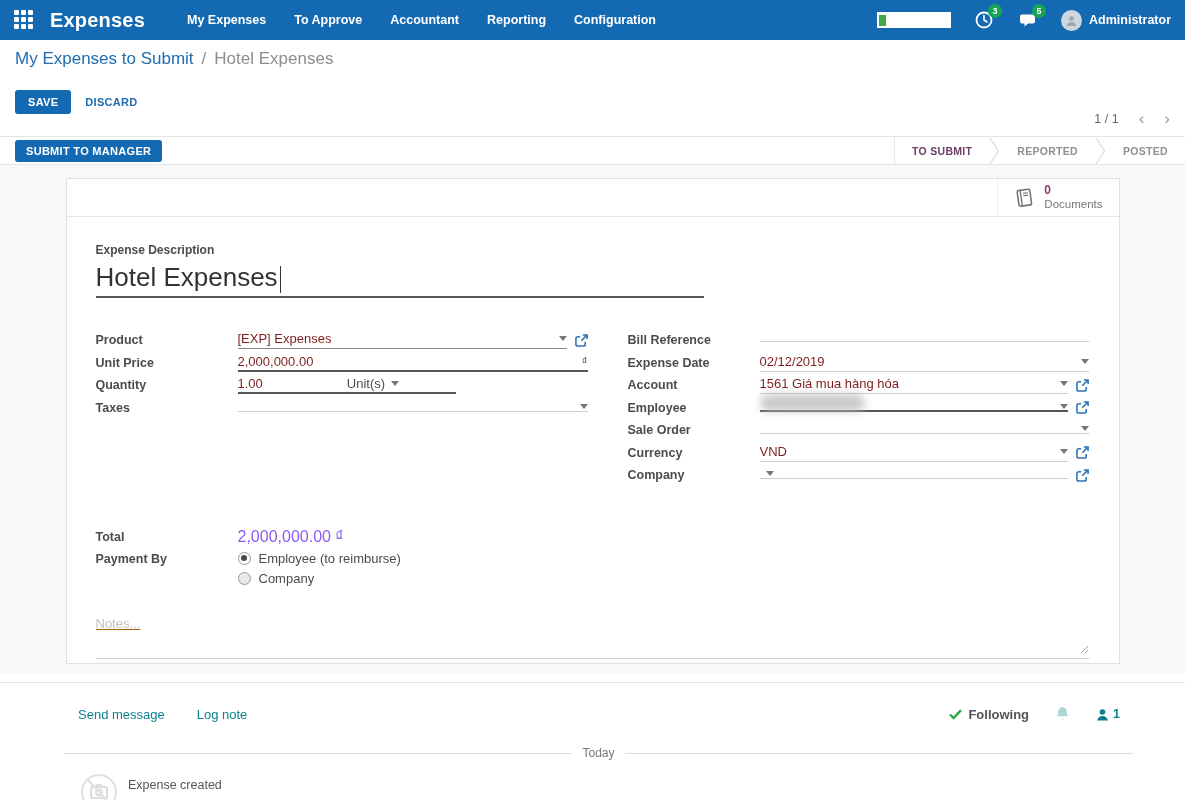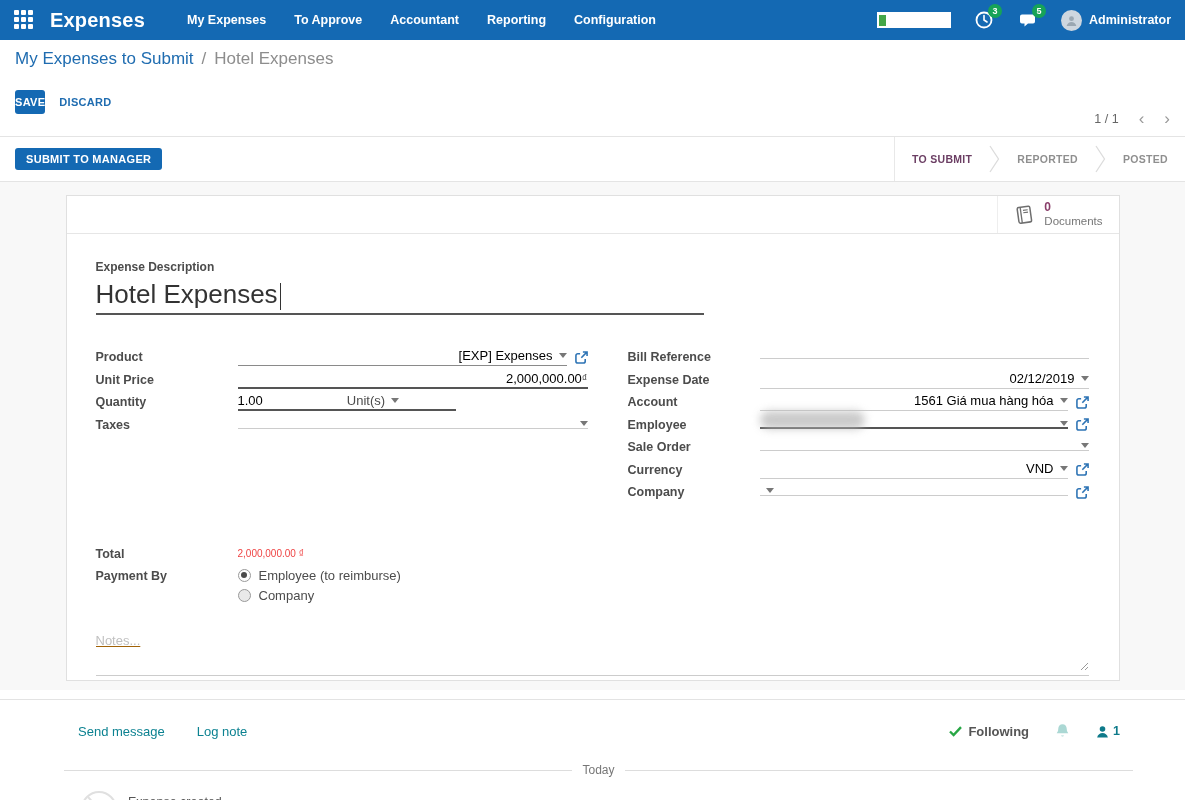--- a/index.html
+++ b/index.html
@@ -22,27 +22,27 @@
   .avatar-circle { width:21px; height:21px; border-radius:50%; background:#cdd6df; display:flex; align-items:center; justify-content:center; }
   .user-name { font-size:12.5px; font-weight:700; }
 
   
   .control-panel { padding:9px 15px 0 15px; background:#fff; }
   .breadcrumb { font-size:17px; display:flex; gap:8px; align-items:baseline; }
   .bc-link { color:#1f6cb0; cursor:pointer; }
   .bc-sep { color:#8d8d8d; }
   .bc-current { color:#8d8d8d; }
   .cp-actions { display:flex; align-items:center; margin-top:8px; padding-bottom:9px; }
-  .btn-primary { background:#1469b3; color:#fff; border:none; font-size:11px; font-weight:700; padding:6px 0; border-radius:3px; cursor:pointer; font-family:inherit; letter-spacing:.3px; }
+  .btn-primary { background:#1469b3; color:#fff; border:none; font-size:11px; font-weight:700; padding:6px 13px; border-radius:3px; cursor:pointer; font-family:inherit; letter-spacing:.3px; }
   .btn-link { background:none; border:none; color:#1f6cb0; font-size:11px; font-weight:700; padding:6px 14px; cursor:pointer; font-family:inherit; letter-spacing:.3px; }
   .pager { margin-left:auto; display:flex; align-items:center; gap:20px; color:#666; font-size:12.5px;margin-top:33px; }
   .pager .chev { color:#999; font-size:17px; cursor:pointer; line-height:1; }
 
   
-  .statusbar { height:46px; border-top:1px solid #e4e4e4; border-bottom:1px solid #e4e4e4; display:flex; align-items:center; background:#fff; padding-left:15px; }
+  .statusbar { height:29px; border-top:1px solid #e4e4e4; border-bottom:1px solid #e4e4e4; display:flex; align-items:center; background:#fff; padding-left:15px; }
   .btn-submit { background:#1469b3; color:#fff; border:none; font-size:11px; font-weight:700; padding:5px 11px; border-radius:3px; cursor:pointer; font-family:inherit; letter-spacing:.3px; }
   .steps { margin-left:auto; display:flex; align-items:stretch; height:100%; border-left:1px solid #e8e8e8; }
   .step { display:flex; align-items:center; padding:0 17px; font-size:10.5px; font-weight:700; color:#8f8f8f; letter-spacing:.3px; cursor:pointer; }
   .step.active { color:#6b3e63; }
   .step-sep { display:flex; align-items:center; }
 
   
   .content-bg { background:#f8f8f8; padding:13px 0 9px 0; }
   .sheet { width:1054px; margin:0 auto; background:#fff; border:1px solid #e0e0e0; min-height:477px; position:relative; }
   .button-box { height:38px; border-bottom:1px solid #e6e6e6; display:flex; justify-content:flex-end; }
@@ -58,30 +58,30 @@
   .text-cursor { display:inline-block; width:1px; height:27px; background:#333; margin-left:2px; }
 
   .form-grid { display:grid; grid-template-columns: 492px 1fr; column-gap:40px; margin-top:31px; }
   .fgroup { display:grid; grid-template-columns:142px 1fr; row-gap:0; align-content:start; }
   .fgroup.right { grid-template-columns:132px 1fr; }
   .frow-label { font-size:12.5px; font-weight:700; color:#4c4c4c; height:22.5px; display:flex; align-items:center; }
   .frow-field { height:22.5px; display:flex; align-items:center; }
   .fline { flex:1; display:flex; align-items:center; border-bottom:1px solid #ccc; padding-bottom:2px; min-width:0; position:relative; cursor:text; }
   .fline.dark { border-bottom-color:#8a8a8a; }
   .fline.darker { border-bottom-color:#555; border-bottom-width:2px; padding-bottom:1px; }
-  .fval { font-size:13px; color:#000000; white-space:nowrap; overflow:hidden; flex:1;text-align:right; }
+  .fval { font-size:13px; color:#7f1d1d; white-space:nowrap; overflow:hidden; flex:1; }
   .caret { width:0; height:0; border-left:4px solid transparent; border-right:4px solid transparent; border-top:5px solid #777; margin-left:6px; flex:none; cursor:pointer; }
   .extlink { margin-left:8px; flex:none; cursor:pointer; display:flex; }
   .cur-symbol { font-size:11px; color:#4c4c4c; flex:none; }
   .uom { font-size:13px; color:#4c4c4c; margin-left:84px; }
   .qty-line { flex:none; width:218px; }
   .blur-blob { position:absolute; left:0; bottom:-2px; width:105px; height:18px; background:#b9b9b9; border-radius:9px; filter:blur(4px); opacity:.75; }
 
   .totals-group { display:grid; grid-template-columns:142px 1fr; margin-top:39px; row-gap:0; }
-  .total-value { font-size:10px; color:#ef4444; display:flex; align-items:center; height:22.5px; }
+  .total-value { font-size:16px; color:#8b5cf6; display:flex; align-items:center; height:22.5px; }
   .radio-row { display:flex; align-items:center; gap:8px; height:20.5px; cursor:pointer; }
   .radio { width:13px; height:13px; border-radius:50%; border:1px solid #9a9a9a; background:#fdfdfd; position:relative; flex:none; }
   .radio.checked::after { content:""; position:absolute; left:2.5px; top:2.5px; width:6px; height:6px; border-radius:50%; background:#4a4a4a; }
   .radio.unchecked { background:#e9e9e9; }
   .radio-label { font-size:13px; color:#4c4c4c; }
 
   .notes-wrap { margin-top:27px; position:relative; }
   .notes-area { width:100%; height:43px; border:none; border-bottom:1px solid #ccc; resize:none; outline:none; font-family:inherit; font-size:13px; color:#a16207; background:transparent;text-decoration:underline; }
   .notes-area::placeholder { color:#c0c0c0; }
   .resize-handle { position:absolute; right:0; bottom:5px; }

